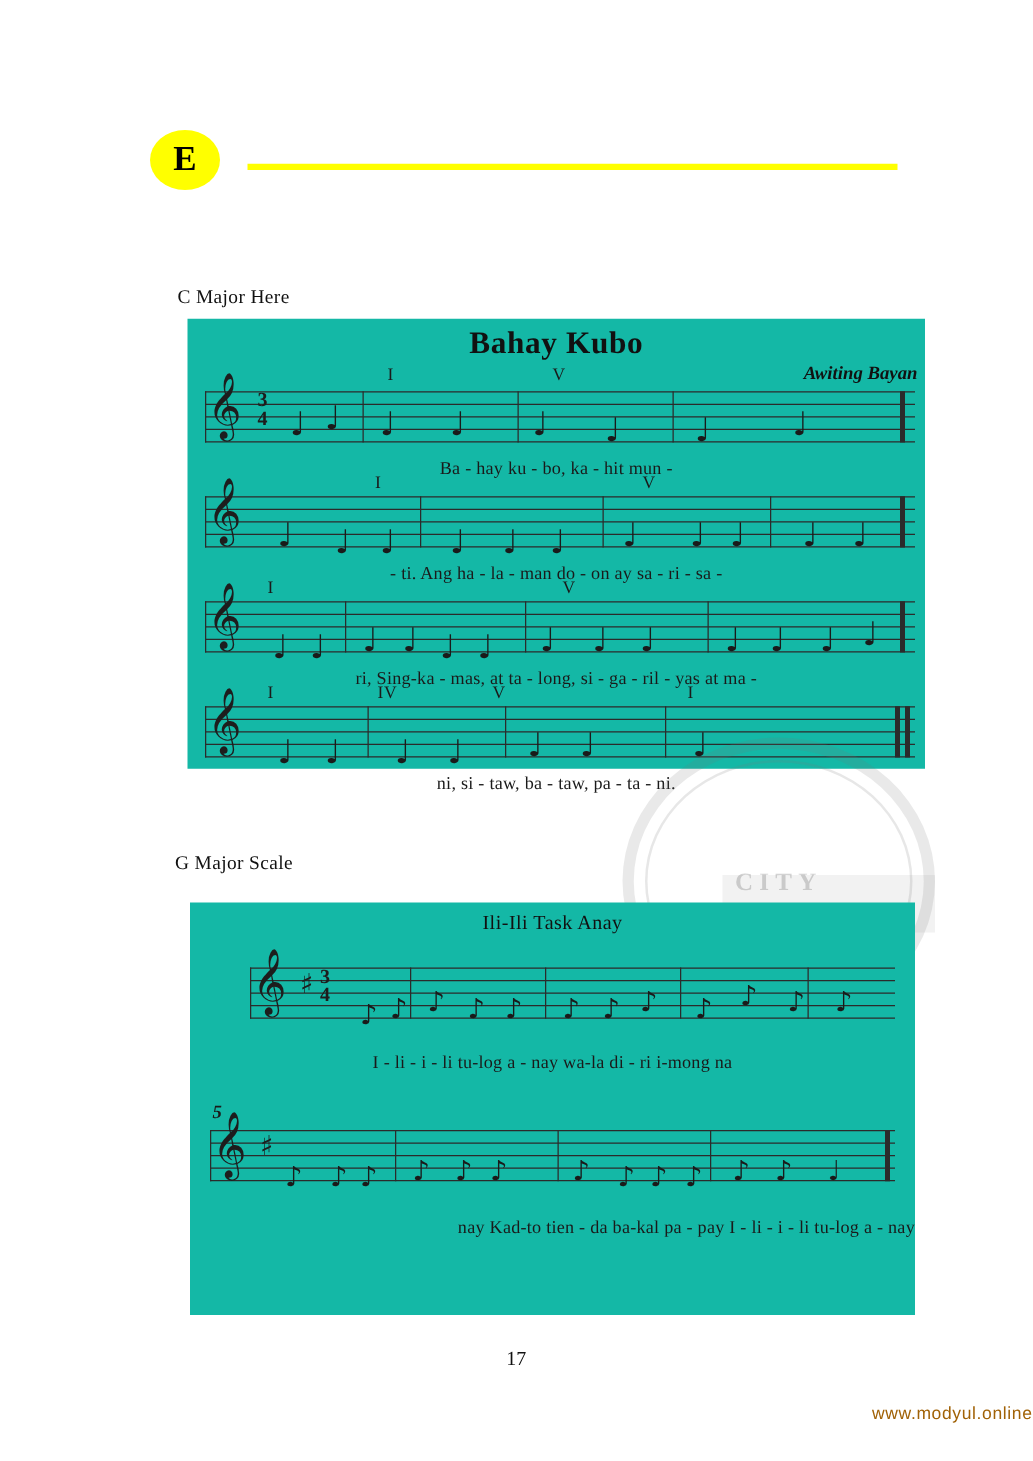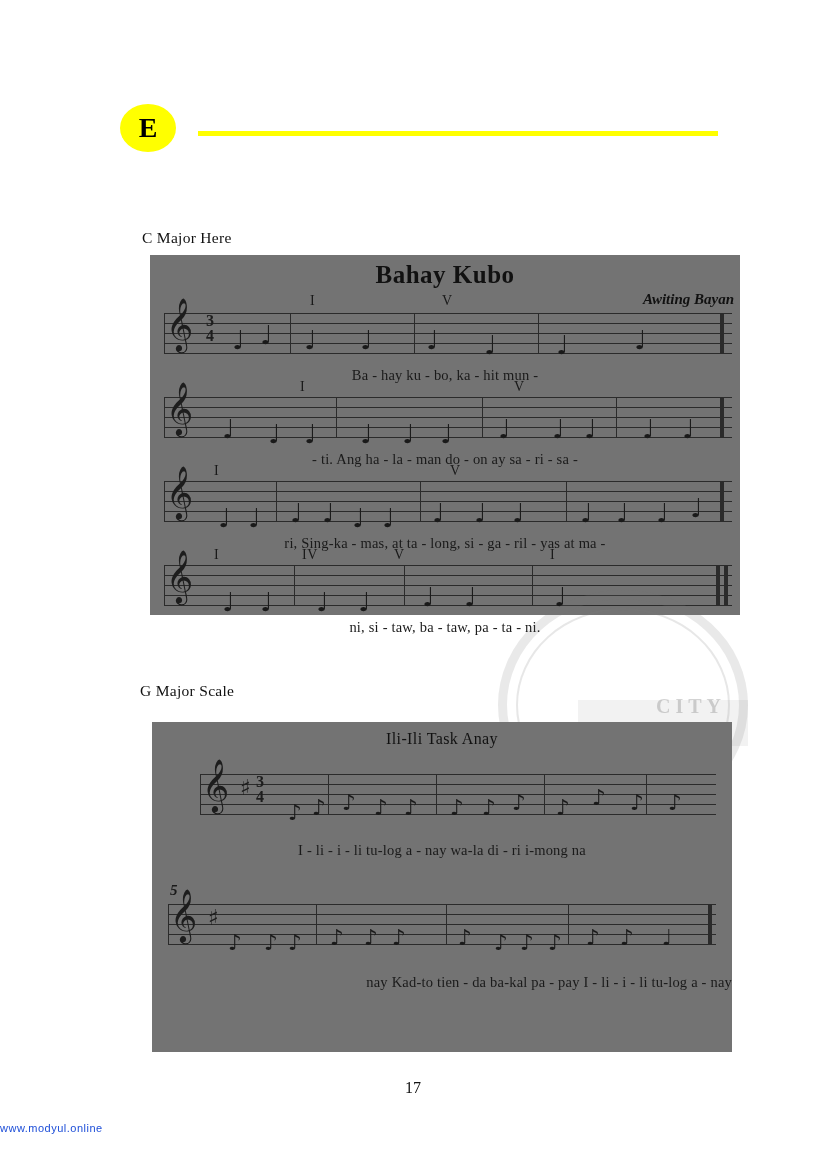--- a/index.html
+++ b/index.html
@@ -79,21 +79,21 @@
     position: absolute;
     font-size: 15.5px;
     letter-spacing: 0.3px;
   }
   #caption-c { left: 142px; top: 229px; }
   #caption-g { left: 140px; top: 682px; }
 
   
   .score {
     position: absolute;
-    background: #737373;
+    background: #14b8a6;
   }
   #score-c {
     left: 150px;
     top: 255px;
     width: 590px;
     height: 360px;
   }
   #score-g {
     left: 152px;
     top: 722px;
@@ -253,21 +253,21 @@
     position: absolute;
     right: 100px;
     top: 618px;
     width: 206px;
     height: 176px;
     pointer-events: none;
     color: rgba(110,110,110,0.30);
     font-size: 20px;
     letter-spacing: 5px;
     font-family: "Liberation Serif", serif;
-    text-align: right;
+    text-align: center;
     line-height: 176px;
     font-weight: bold;
   }
   .scan-shadow {
     position: absolute;
     pointer-events: none;
     background: rgba(130,130,130,0.10);
   }
   #shadow-1 { right: 78px; top: 700px; width: 170px; height: 46px; }
   #shadow-2 { right: 96px; top: 748px; width: 120px; height: 26px; }
@@ -288,23 +288,23 @@
     font-style: italic;
     font-weight: bold;
     font-size: 14.5px;
     letter-spacing: 0.2px;
   }
   .watermark {
     position: absolute;
     left: 0;
     top: 1122px;
     width: 826px;
-    text-align: left;
-    font-size: 11px;
-    color: #1d4ed8;
+    text-align: right;
+    font-size: 14px;
+    color: #a16207;
     font-family: "Liberation Sans", sans-serif;
     letter-spacing: 0.5px;
   }
 </style>
 </head>
 <body>
 
 <div class="page">
 
   <div class="badge-row">

